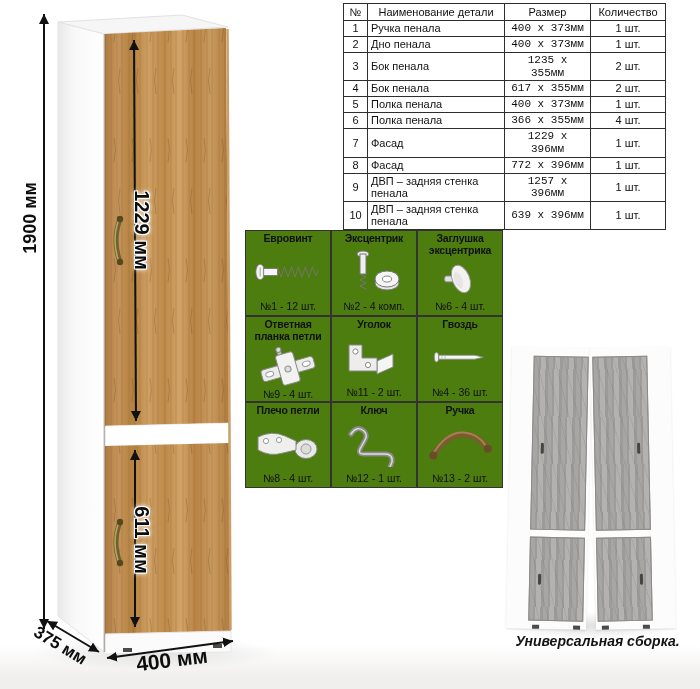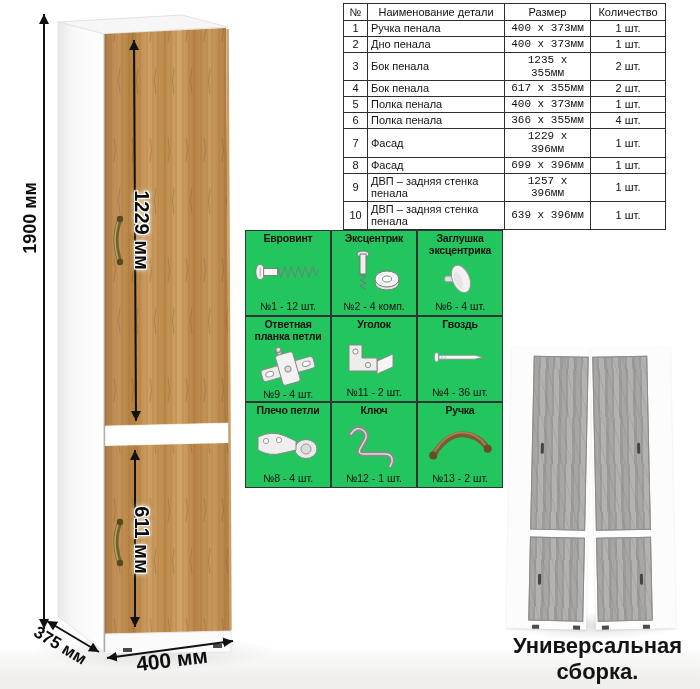--- a/index.html
+++ b/index.html
@@ -27,21 +27,21 @@
   table.parts th,table.parts td{border:1.5px solid #2e2e2e;padding:1px 3px;font-weight:normal;}
   table.parts th{text-align:center;height:14px;}
   td.c-num{width:17px;text-align:center;}
   td.c-name{width:130px;text-align:left;}
   td.c-size{width:79px;text-align:center;font-family:Liberation Mono, monospace;}
   td.c-qty{width:68px;text-align:center;}
   table.parts tr{height:16px;}
   
   .hw-grid{position:absolute;left:245px;top:230px;display:grid;
         grid-template-columns:86px 86px 86px;grid-template-rows:86px 86px 86px 84px 79px;}
-  .hw-cell{border:1px solid #333;background:#22c55e;box-sizing:border-box;
+  .hw-cell{border:1px solid #333;background:#4d7c0f;box-sizing:border-box;
         display:flex;flex-direction:column;align-items:center;padding:2px 1px;}
   .hw-title{font-size:10.5px;font-weight:bold;text-align:center;line-height:1.1;letter-spacing:-0.2px;}
   .hw-icon{flex:1;display:flex;align-items:center;justify-content:center;width:100%;}
   .hw-count{font-size:10.5px;font-weight:normal;text-align:center;padding-bottom:1px;}
   
   .pair{position:absolute;left:505px;top:347px;width:170px;height:286px;}
   .unit{position:absolute;top:0;width:80px;height:282px;background:#fcfcfc;
         box-shadow:0 1px 2px rgba(0,0,0,.12);}
   .unit-l{left:4px;transform:rotate(1.2deg);}
   .unit-r{left:88px;transform:rotate(-1.2deg);}
@@ -49,21 +49,21 @@
         background:
          repeating-linear-gradient(75deg,rgba(70,70,68,.10) 0 1px,rgba(0,0,0,0) 1px 9px),
          repeating-linear-gradient(90deg,#a7a6a4 0 4px,#98979564 4px 6px,#b3b2b0 6px 11px,#9c9b99 11px 14px),
          #a09f9d;}
   .unit-l .gdoor{left:22px;} .unit-r .gdoor{left:2px;}
   .gdoor.up{top:9px;height:174px;} .gdoor.low{top:190px;height:84px;}
   .ghandle{position:absolute;width:3px;height:11px;border-radius:2px;background:#45443f;}
   .unit-l .ghandle{left:8px;} .unit-r .ghandle{right:8px;}
   .gfoot{position:absolute;bottom:0;width:7px;height:4px;background:#4a4a46;}
   .caption{position:absolute;left:495px;top:633px;width:205px;text-align:center;
-        font-size:22px;font-weight:bold;color:#141414;}
+        font-size:14px;font-weight:bold;color:#141414;font-style:italic;}
   svg{display:block;}
   .abs{position:absolute;left:0;top:0;}
 </style>
 </head>
 <body>
 
 <div id="stage">
 
   <div class="floor"></div>
   <div class="shadow-left"></div>
@@ -188,21 +188,21 @@
         </tr>
     <tr>
           <td class="c-num">7</td>
           <td class="c-name">Фасад</td>
           <td class="c-size">1229 х 396мм</td>
           <td class="c-qty">1 шт.</td>
         </tr>
     <tr>
           <td class="c-num">8</td>
           <td class="c-name">Фасад</td>
-          <td class="c-size">699 х 396мм</td>
+          <td class="c-size">772 х 396мм</td>
           <td class="c-qty">1 шт.</td>
         </tr>
     <tr>
           <td class="c-num">9</td>
           <td class="c-name">ДВП – задняя стенка пенала</td>
           <td class="c-size">1257 х 396мм</td>
           <td class="c-qty">1 шт.</td>
         </tr>
     <tr>
           <td class="c-num">10</td>

